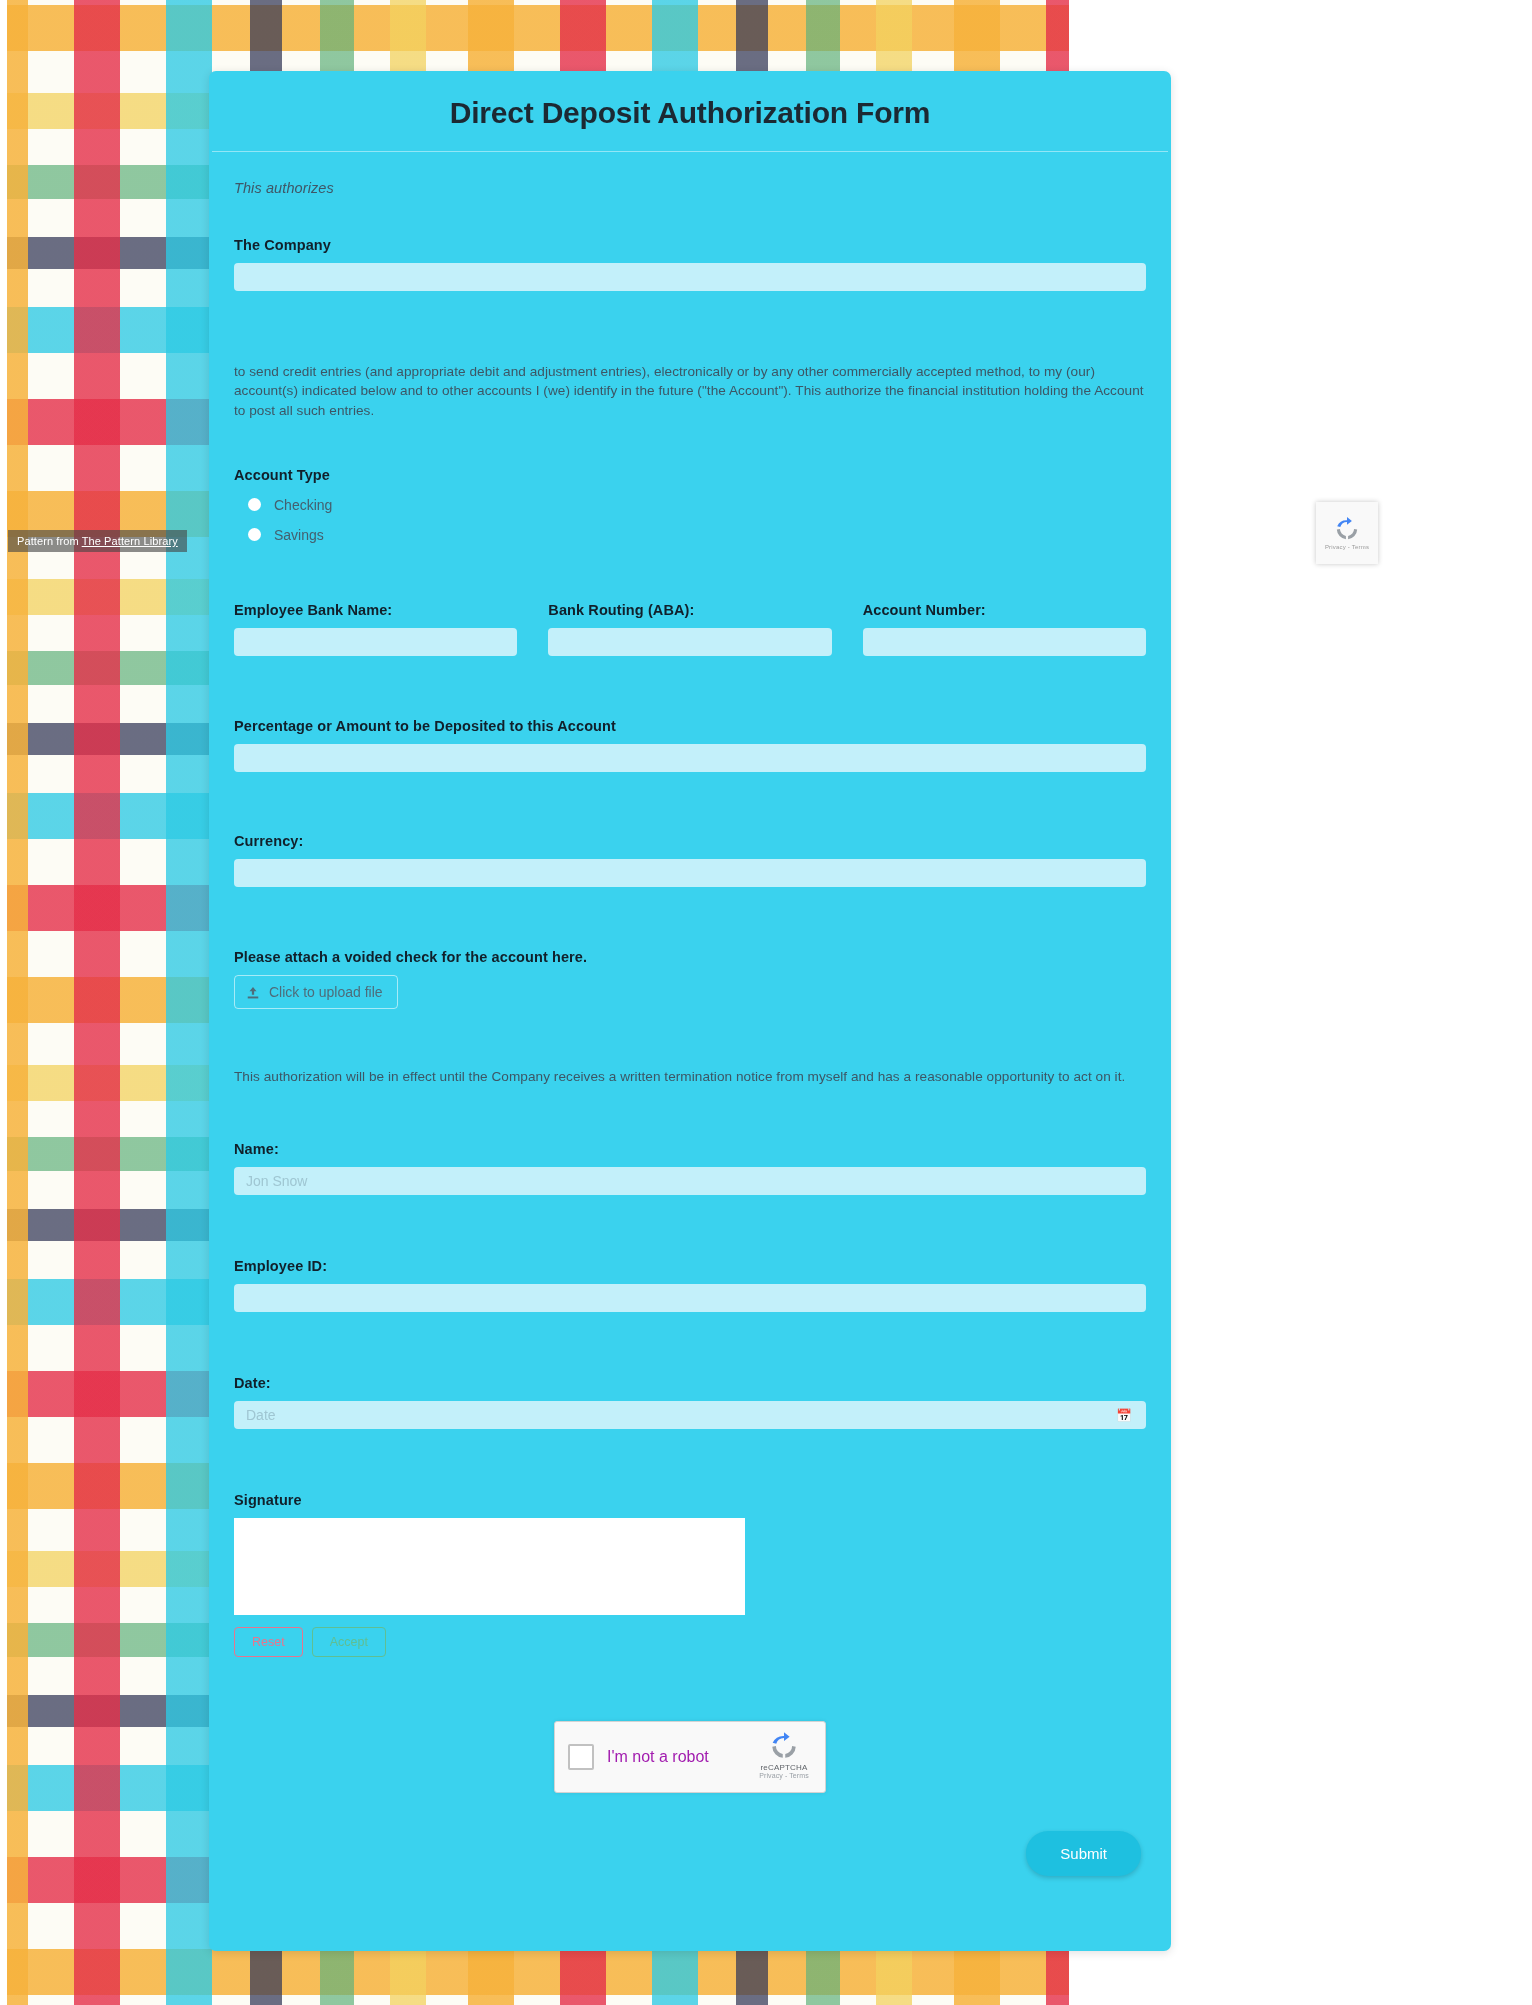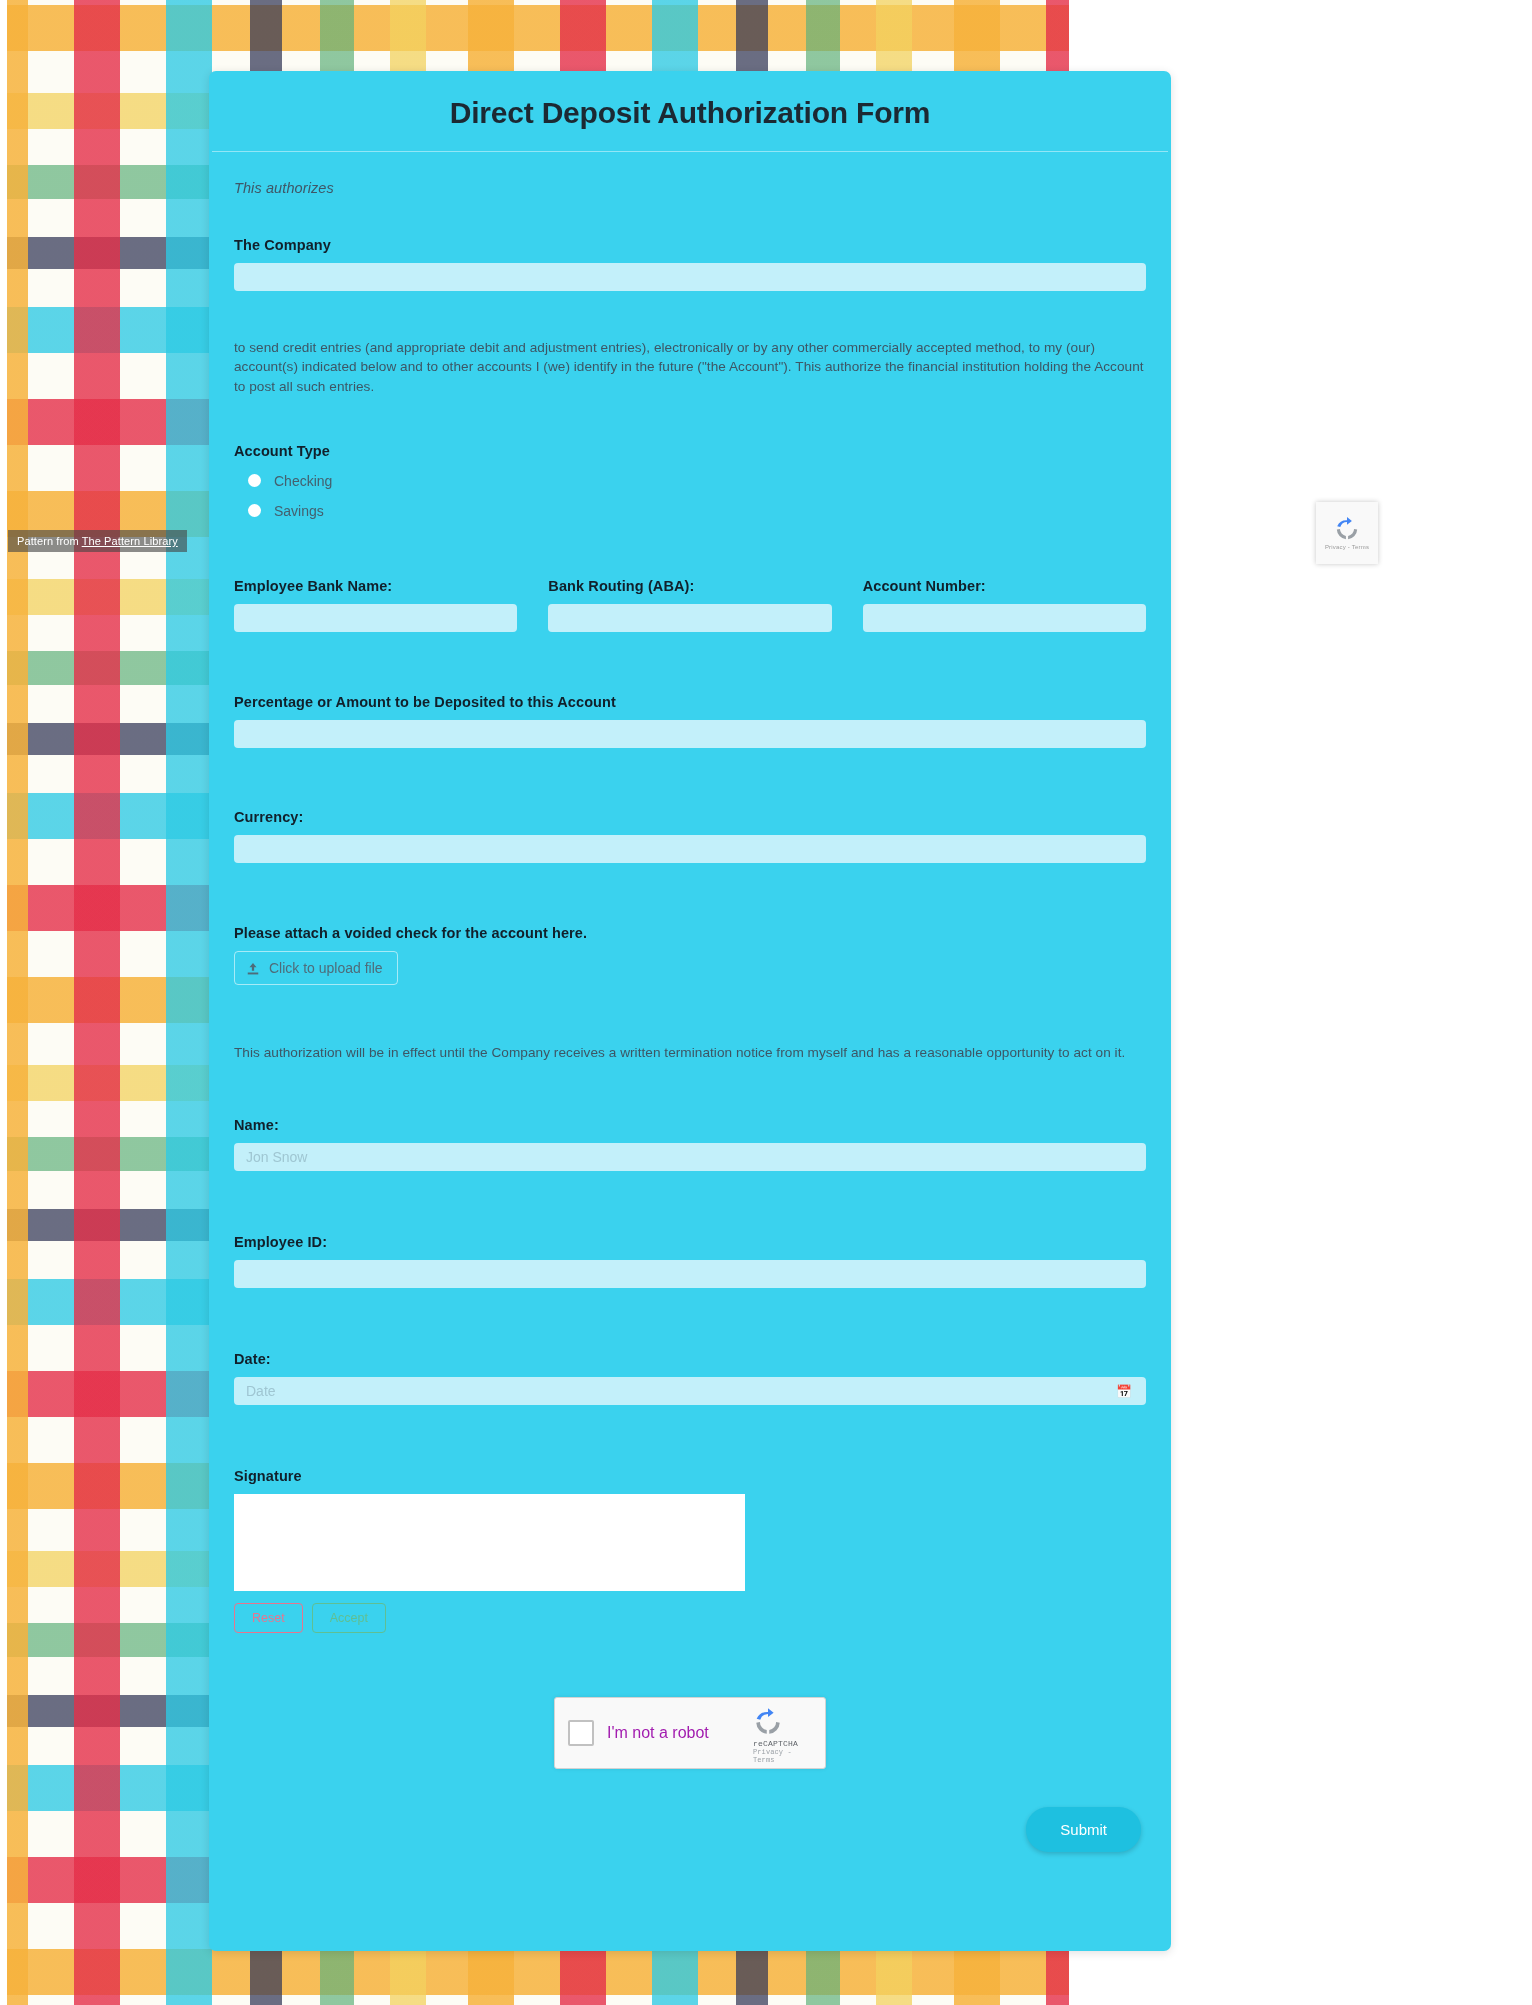--- a/index.html
+++ b/index.html
@@ -161,21 +161,21 @@
     display:flex; align-items:center; padding:0 13px;
     position:relative;
   }
   .captcha-check {
     width:26px; height:26px; background:#fff;
     border:2px solid #c1c1c1; border-radius:2px; flex:0 0 auto;
   }
   .captcha-label { font-size:16px; color:#a21caf; margin-left:13px;text-align:center; }
   .captcha-brand {
     position:absolute; right:10px; top:9px; width:62px;
-    display:flex; flex-direction:column; font-family:Liberation Mono, monospace;
+    display:flex; flex-direction:column; align-items:center;
   }
   .captcha-brand .rc-name { font-size:8px; color:#5f6368; margin-top:2px; letter-spacing:.2px; }
   .captcha-brand .rc-terms { font-size:7px; color:#9aa0a6; letter-spacing:.1px; }
 
   
   .submit-row { display:flex; justify-content:flex-end; padding:0 30px; margin-top:38px; }
   .submit-btn {
     background:#1ec0e0; color:#ffffff;
     border:0; border-radius:22px;
     padding:14px 34px; font-size:15px;
@@ -211,21 +211,21 @@
 
   <div class="inner">
 
     <div class="lead-text">This authorizes</div>
 
     <div class="field-block" style="margin-top:41px;">
       <div class="field-label">The Company</div>
       <input class="text-input" type="text" value="" placeholder="" style="">
     </div>
 
-    <div class="body-paragraph" style="margin-top:47px;">to send credit entries (and appropriate debit and adjustment entries), electronically or by any other commercially accepted method, to my (our) account(s) indicated below and to other accounts I (we) identify in the future ("the Account"). This authorize the financial institution holding the Account to post all such entries.</div>
+    <div class="body-paragraph" style="margin-top:71px;">to send credit entries (and appropriate debit and adjustment entries), electronically or by any other commercially accepted method, to my (our) account(s) indicated below and to other accounts I (we) identify in the future ("the Account"). This authorize the financial institution holding the Account to post all such entries.</div>
 
     <div class="field-block" style="margin-top:47px;">
       <div class="field-label">Account Type</div>
       <div class="radio-row">
         <span class="radio-dot"></span>
         <span class="radio-label">Checking</span>
       </div>
       <div class="radio-row">
         <span class="radio-dot"></span>
         <span class="radio-label">Savings</span>

